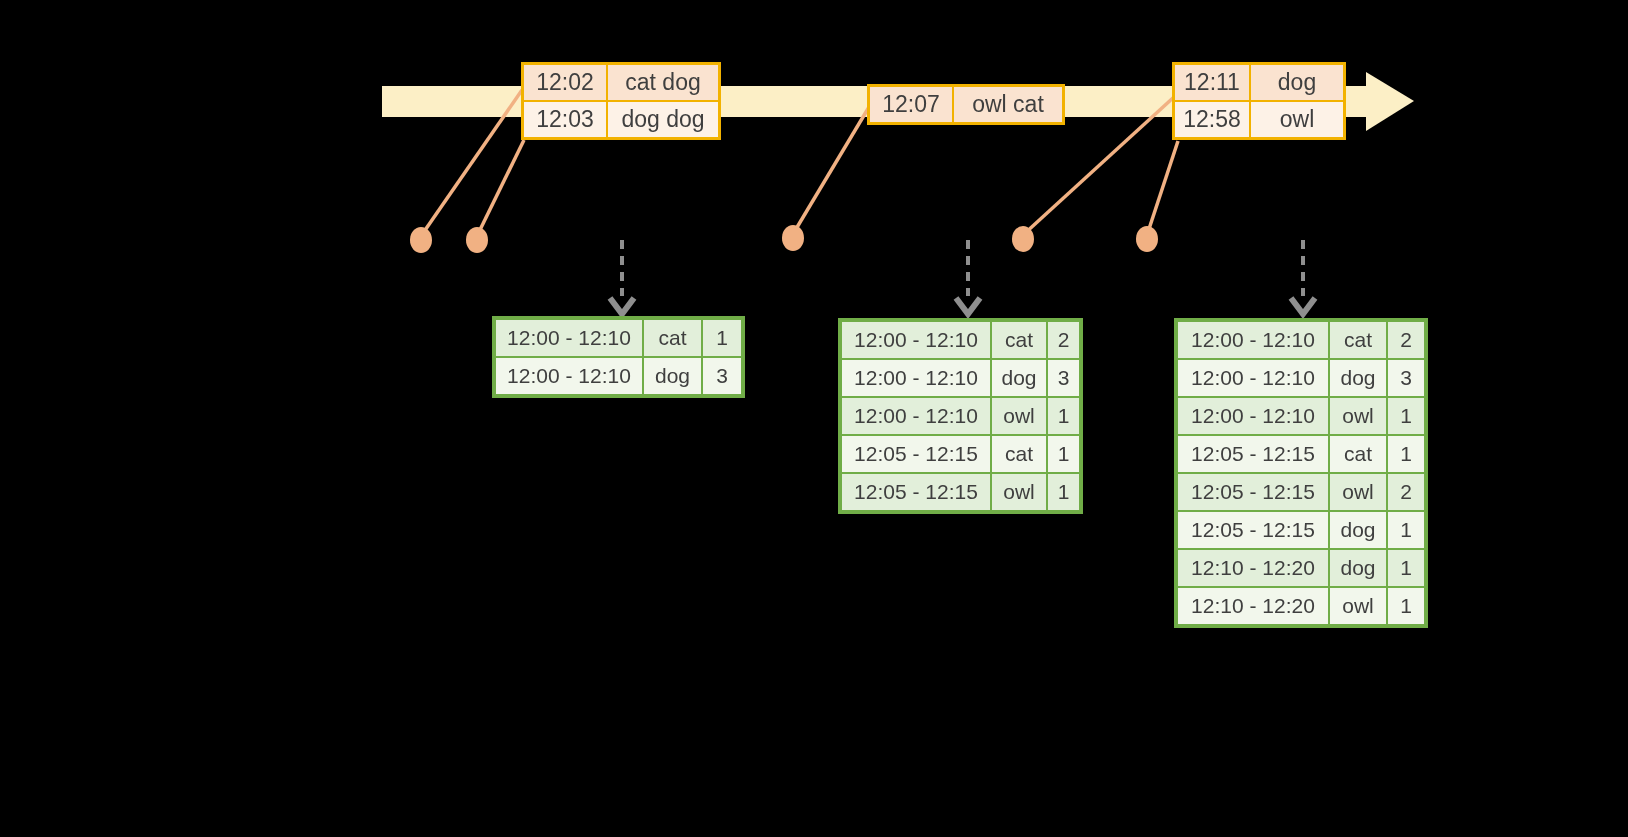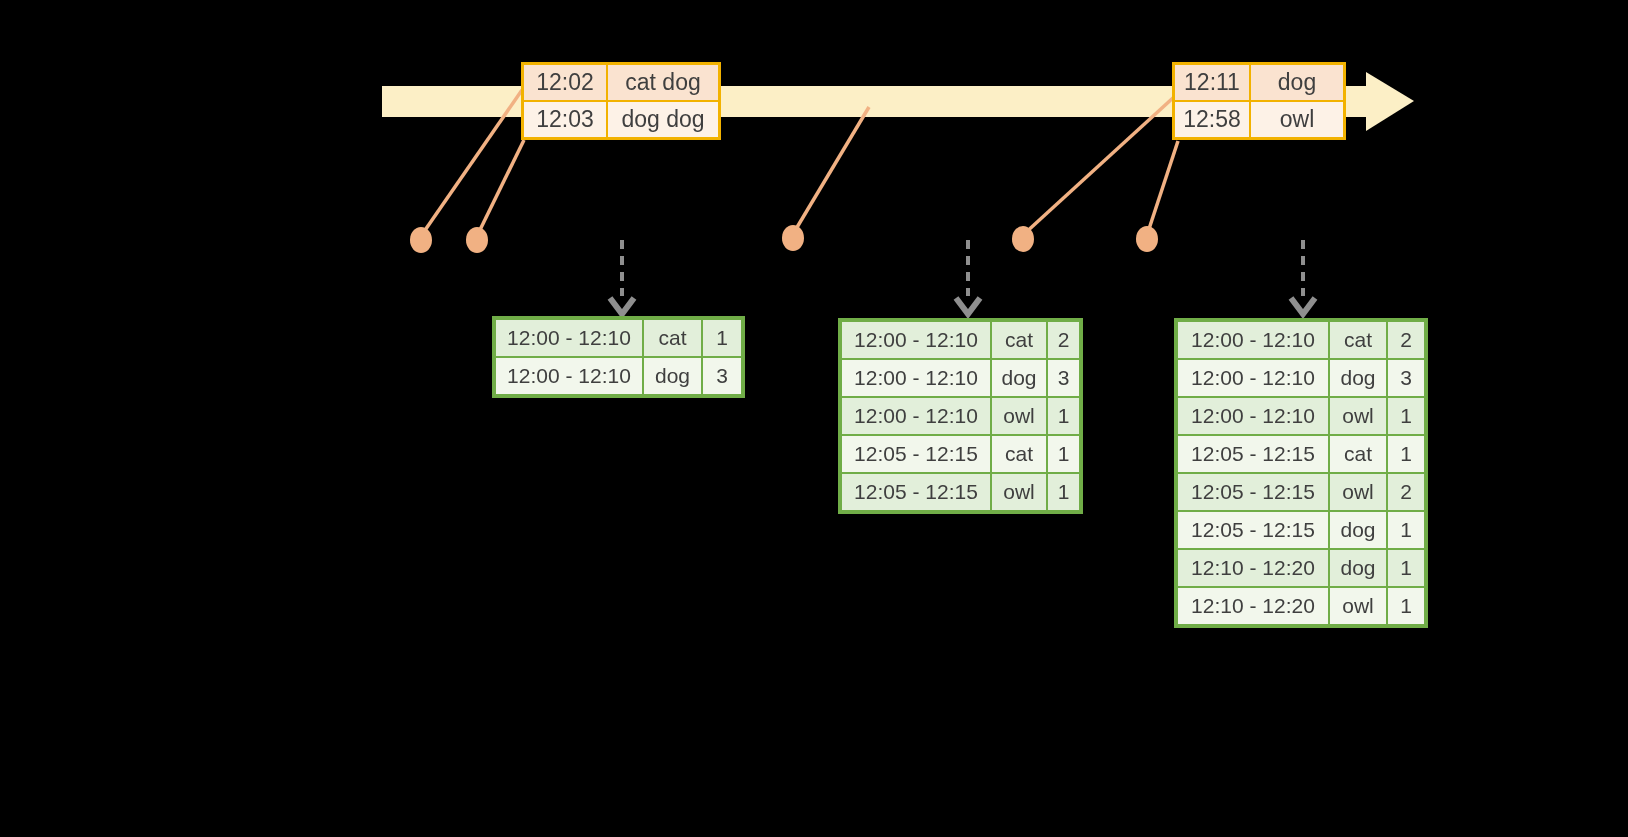--- a/index.html
+++ b/index.html
@@ -75,20 +75,24 @@
     </g>
   </svg>
 
   <div class="event-table" style="left:521px;top:62px;grid-template-columns:82px 110px;">
       <div class="cell r0">12:02</div>
       <div class="cell r0">cat dog</div>
       <div class="cell r1">12:03</div>
       <div class="cell r1">dog dog</div>
     </div>
 
+  <div class="event-table" style="left:867px;top:84px;grid-template-columns:82px 108px;">
+      <div class="cell r0">12:07</div>
+      <div class="cell r0">owl cat</div>
+    </div>
 
   <div class="event-table" style="left:1172px;top:62px;grid-template-columns:74px 92px;">
       <div class="cell r0">12:11</div>
       <div class="cell r0">dog</div>
       <div class="cell r1">12:58</div>
       <div class="cell r1">owl</div>
     </div>
 
   <div class="result-table" style="left:492px;top:316px;grid-template-columns:146px 57px 38px;">
       <div class="cell r0">12:00 - 12:10</div>

